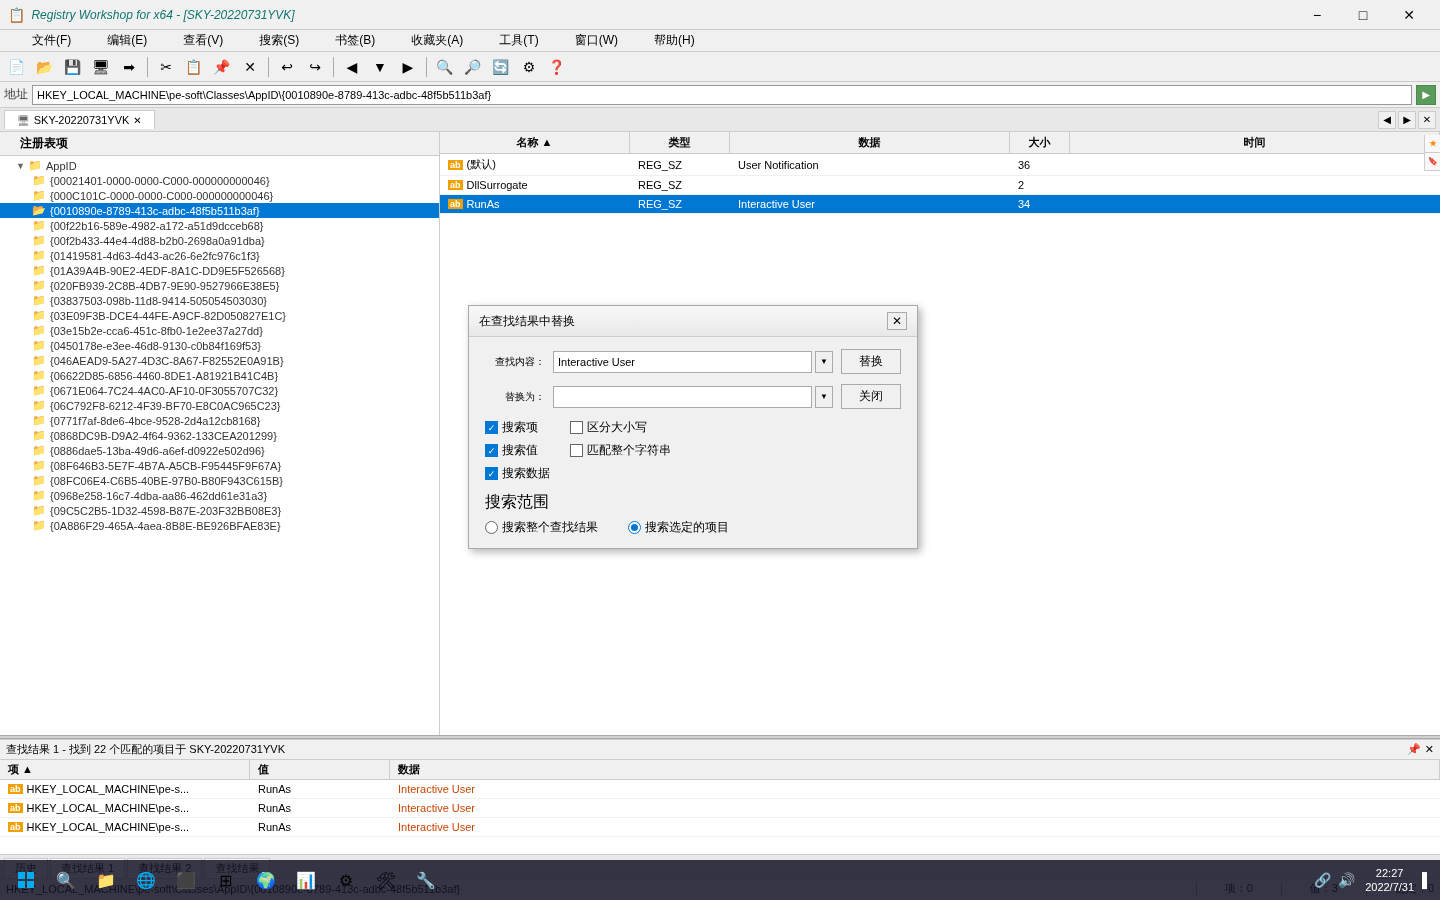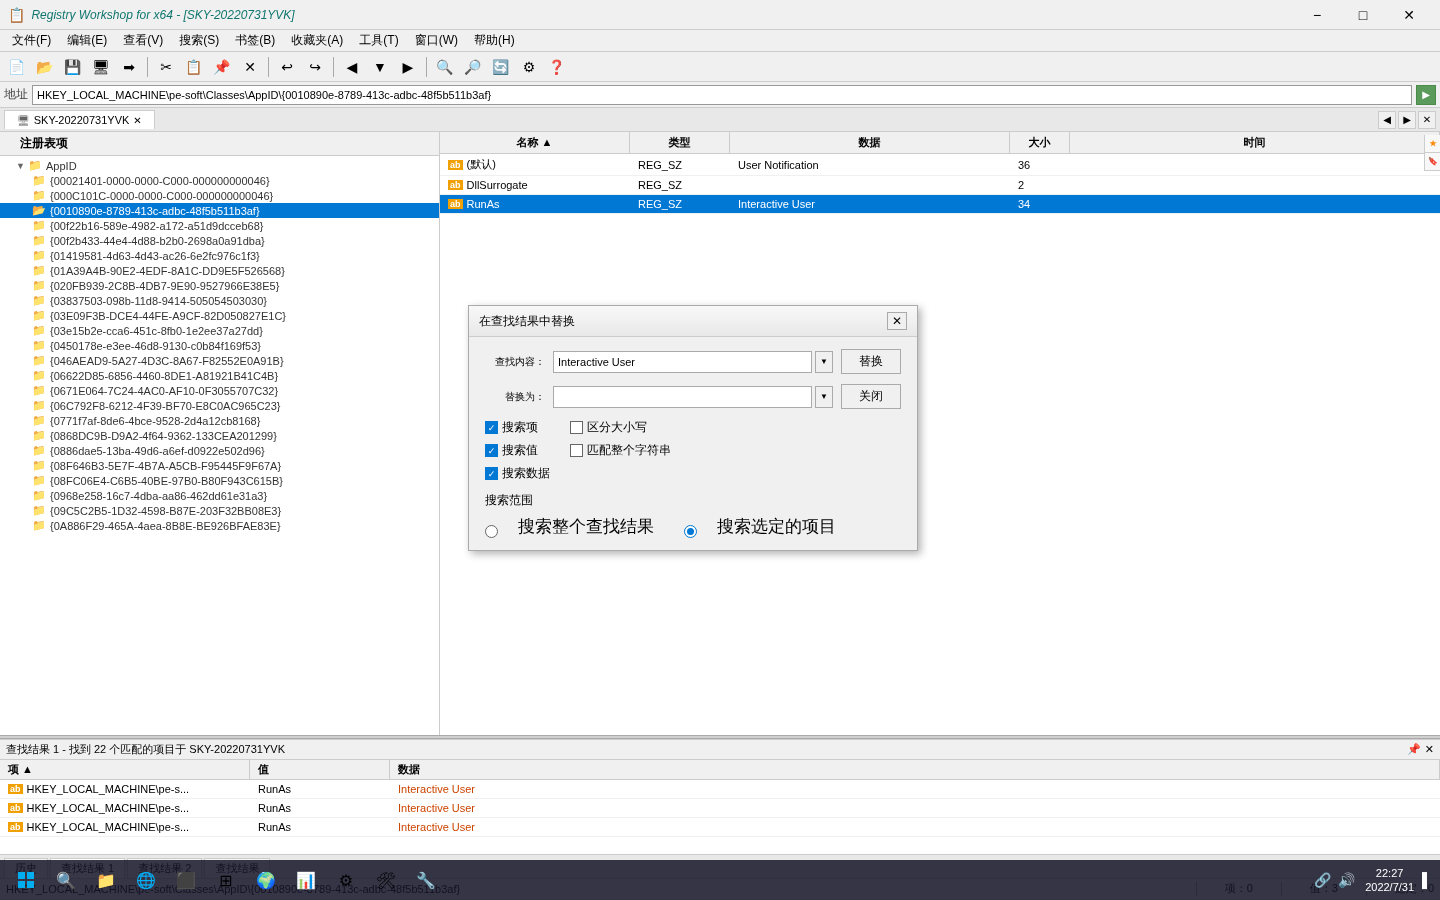--- a/index.html
+++ b/index.html
@@ -7,21 +7,21 @@
 
     
     .title-bar { background: #f0f0f0; height: 30px; display: flex; align-items: center; justify-content: space-between; padding: 0 8px; border-bottom: 1px solid #ccc; }
     .title-bar-left { display: flex; align-items: center; gap: 6px; }
     .title-bar-title { font-size: 12px; color: #0f766e; font-style: italic; }
     .title-bar-controls { display: flex; gap: 0; }
     .title-btn { width: 46px; height: 30px; border: none; background: transparent; cursor: pointer; font-size: 14px; display: flex; align-items: center; justify-content: center; }
 
     
     .menu-bar { background: #f0f0f0; height: 22px; display: flex; align-items: center; padding: 0 4px; border-bottom: 1px solid #ccc; }
-    .menu-item { padding: 2px 8px; cursor: pointer; font-size: 12px; }
+    .menu-item { padding: 2px 8px; cursor: pointer; font-size: 12px; margin-left: 20px; }
 
     
     .toolbar { background: #f0f0f0; height: 30px; display: flex; align-items: center; padding: 2px 4px; border-bottom: 1px solid #ccc; gap: 2px; }
     .tb-btn { width: 26px; height: 24px; border: 1px solid transparent; background: transparent; cursor: pointer; font-size: 14px; display: flex; align-items: center; justify-content: center; }
     .tb-sep { width: 1px; height: 20px; background: #aaa; margin: 0 3px; }
 
     
     .address-bar { background: #f0f0f0; height: 26px; display: flex; align-items: center; padding: 0 4px; border-bottom: 1px solid #ccc; gap: 4px; }
     .addr-label { font-size: 12px; color: #404040; white-space: nowrap; }
     .addr-input { flex: 1; height: 20px; border: 1px solid #999; padding: 0 4px; font-size: 11px; background: white; }
@@ -90,23 +90,23 @@
     .dialog-input-wrap { flex: 1; display: flex; align-items: center; gap: 4px; }
     .dialog-select { flex: 1; height: 22px; border: 1px solid #aaa; padding: 0 4px; font-size: 11px; background: white; appearance: none; }
     .dialog-dropdown-btn { width: 18px; height: 22px; border: 1px solid #aaa; background: #f0f0f0; cursor: pointer; display: flex; align-items: center; justify-content: center; font-size: 8px; margin-left: -1px; }
     .dialog-btn { padding: 3px 14px; border: 1px solid #aaa; background: #f0f0f0; cursor: pointer; font-size: 12px; min-width: 60px; }
     .dialog-checkboxes { display: flex; gap: 20px; margin-bottom: 10px; }
     .dialog-checkbox-col { display: flex; flex-direction: column; gap: 6px; }
     .checkbox-item { display: flex; align-items: center; gap: 4px; font-size: 12px; cursor: pointer; }
     .cb { width: 13px; height: 13px; border: 1px solid #666; background: white; display: flex; align-items: center; justify-content: center; font-size: 9px; }
     .cb.checked { background: #0078d4; color: white; border-color: #0078d4; }
     .dialog-scope { margin-top: 6px; }
-    .scope-label { font-size: 12px; margin-bottom: 6px; }
+    .scope-label { font-size: 16px; margin-bottom: 6px; }
     .scope-options { display: flex; gap: 30px; }
-    .radio-item { display: flex; align-items: flex-end; gap: 20px; font-size: 17px; cursor: pointer; }
+    .radio-item { display: flex; align-items: center; gap: 4px; font-size: 12px; cursor: pointer; }
     .rb { width: 13px; height: 13px; border: 1px solid #666; border-radius: 50%; background: white; display: flex; align-items: center; justify-content: center; }
     .rb.checked { border-color: #0078d4; }
     .rb.checked::after { content: ''; width: 7px; height: 7px; border-radius: 50%; background: #0078d4; }
 
     .taskbar { position: fixed; bottom: 0; left: 0; width: 1440px; height: 40px; background: rgba(20,20,40,0.85); display: flex; align-items: center; padding: 0 8px; gap: 4px; z-index: 200; }
     .taskbar-start { width: 36px; height: 36px; display: flex; align-items: center; justify-content: center; cursor: pointer; }
     .taskbar-icon { width: 36px; height: 36px; display: flex; align-items: center; justify-content: center; cursor: pointer; border-radius: 4px; }
     .taskbar-right { margin-left: auto; display: flex; align-items: center; gap: 8px; color: white; font-size: 11px; }
     .tray-icons { display: flex; gap: 4px; }
     .tray-icon { width: 20px; height: 20px; display: flex; align-items: center; justify-content: center; cursor: pointer; color: white; font-size: 14px; }

